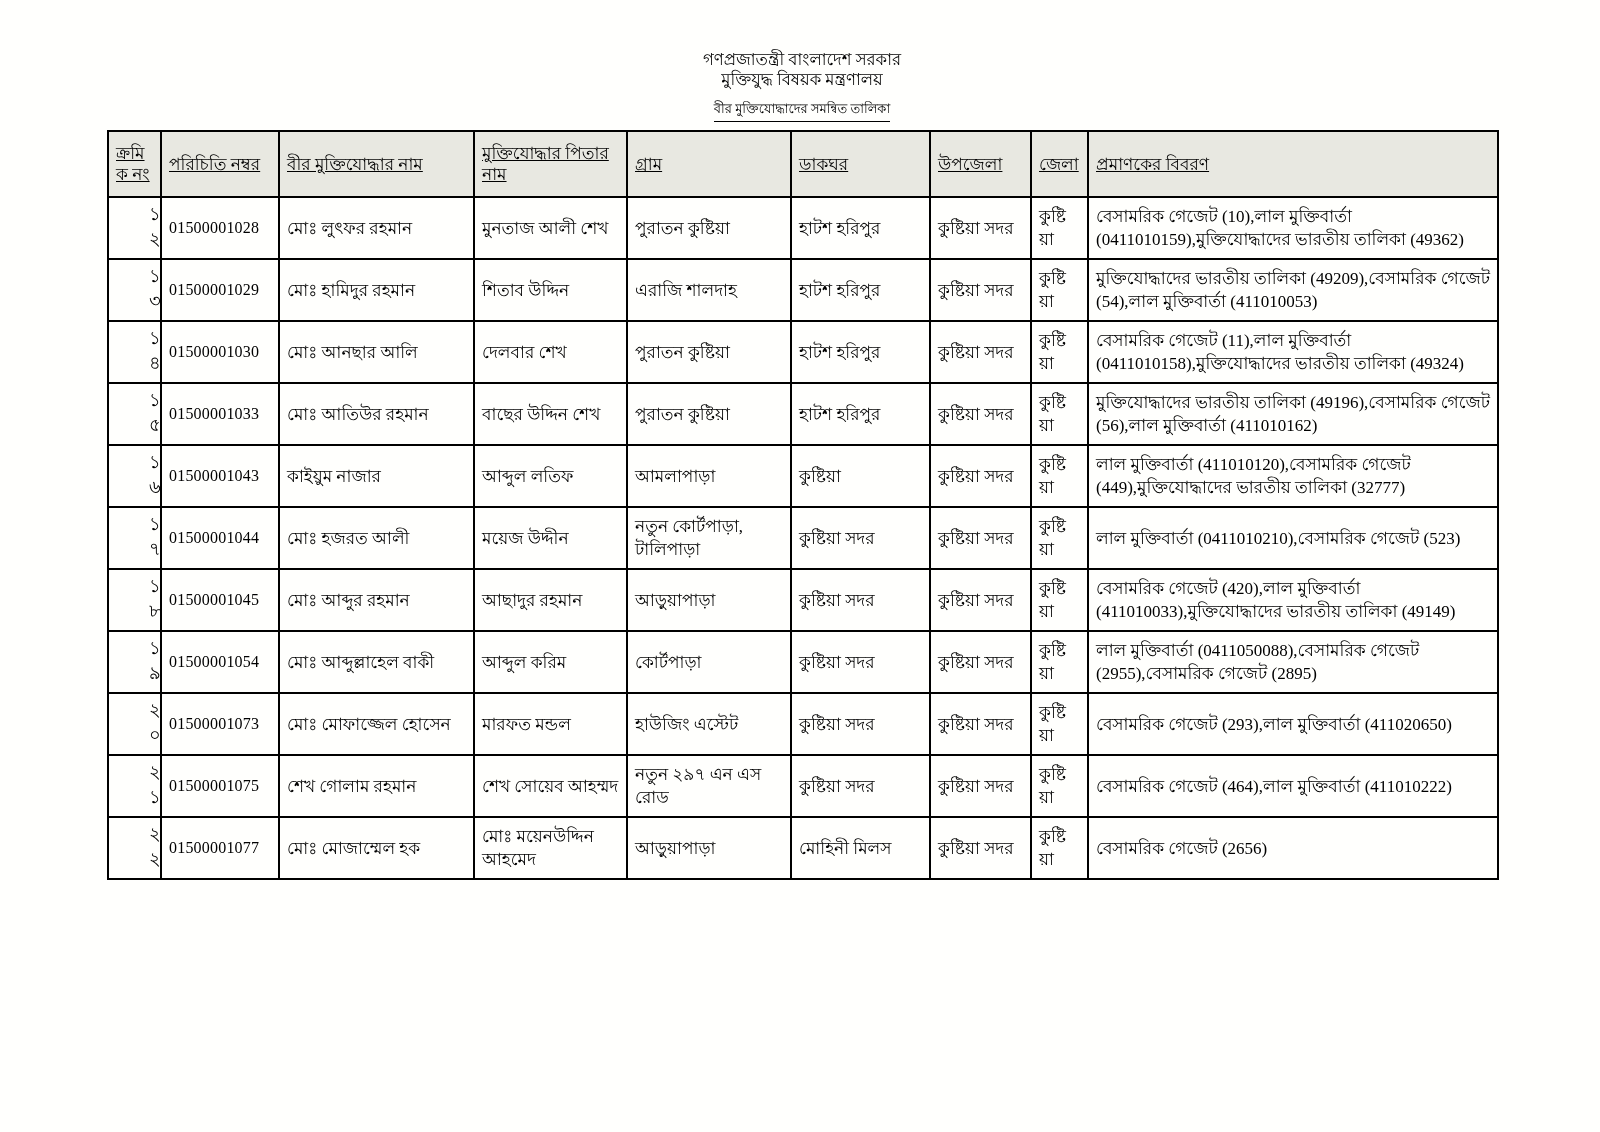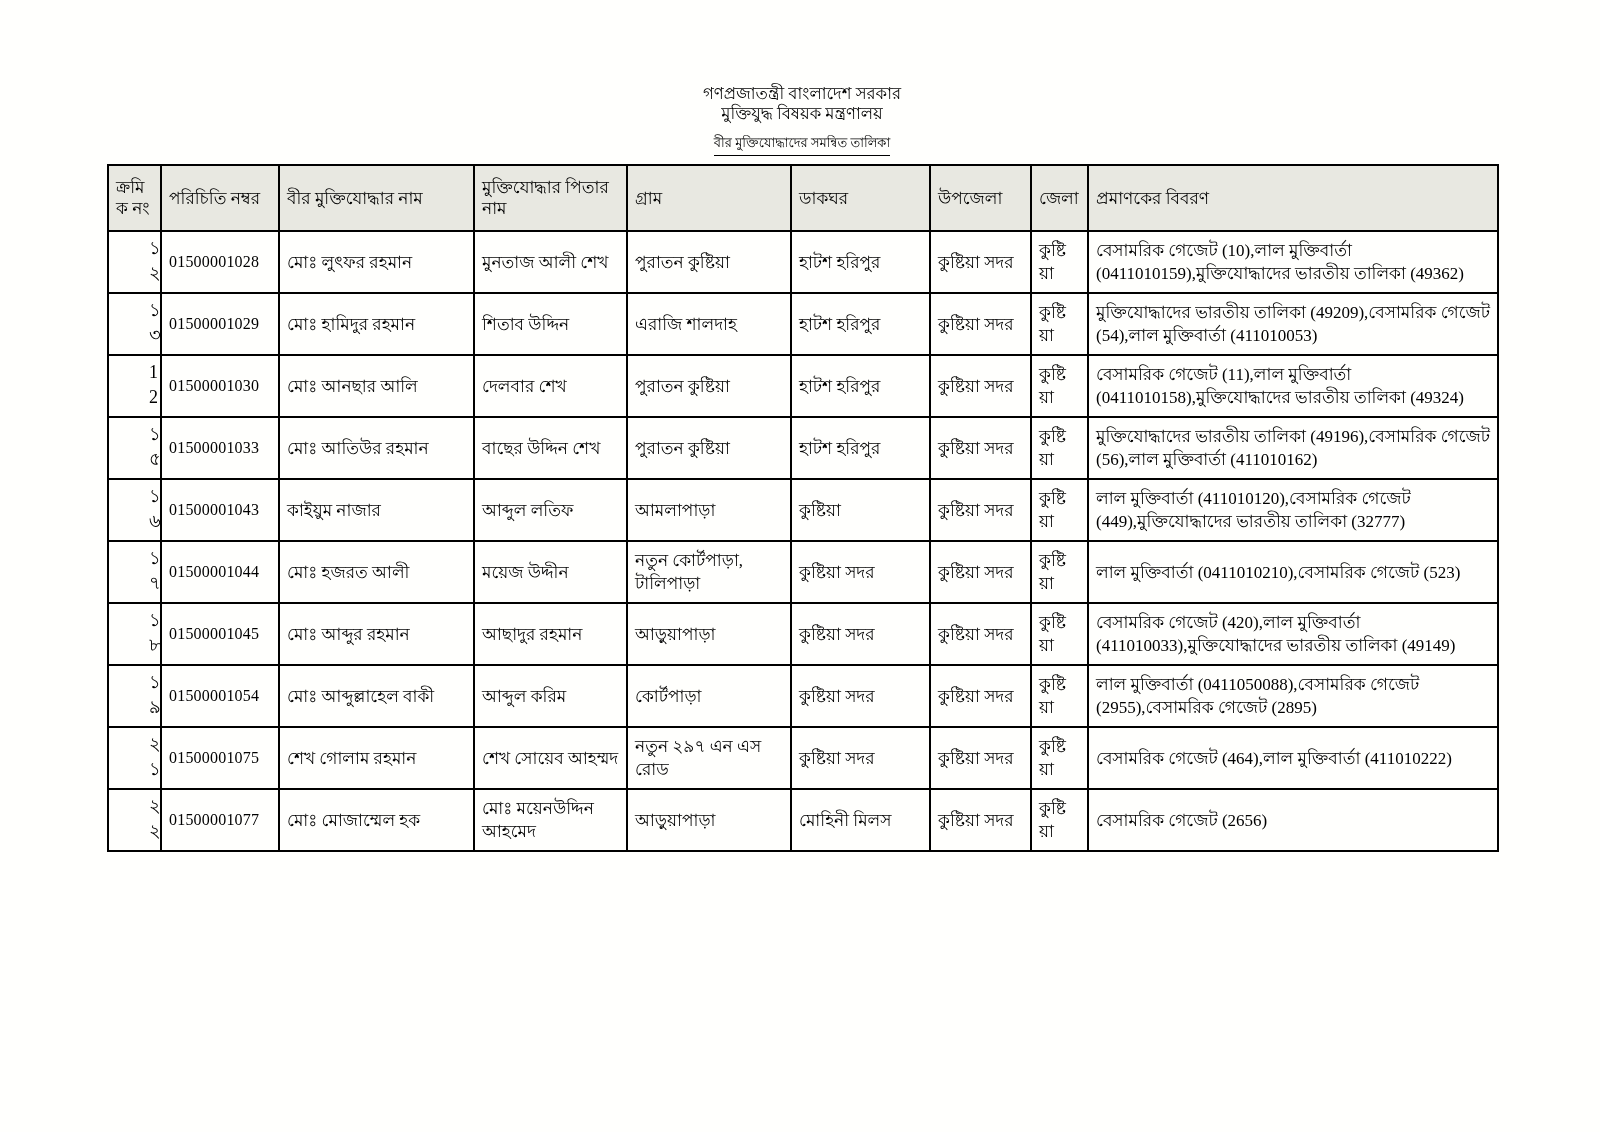--- a/index.html
+++ b/index.html
@@ -9,21 +9,21 @@
     width: 1600px;
     height: 1132px;
     background: #fffffd;
     color: #000;
     font-family: "Liberation Serif", "DejaVu Serif", serif;
     overflow: hidden;
   }
   .doc-header {
     width: 1390px;
     margin: 0 0 0 107px;
-    padding-top: 84px;
+    padding-top: 50px;
     text-align: center;
   }
   .doc-header .gov-line {
     font-size: 16.5px;
     line-height: 1.22;
   }
   .doc-header .doc-title {
     display: inline-block;
     margin-top: 9px;
     font-size: 13px;
@@ -35,21 +35,21 @@
     border-collapse: collapse;
     width: 1390px;
     margin: 8px 0 0 107px;
     border: 2px solid #000;
   }
   .ff-table th, .ff-table td {
     border: 2px solid #000;
     word-wrap: break-word;
     overflow-wrap: break-word;
   }
-  .ff-table thead tr { height: 66px; }
+  .ff-table thead tr { height: 66px; text-decoration: underline; }
   .ff-table th {
     background: #e8e8e1;
     font-weight: normal;
     text-align: left;
     vertical-align: middle;
     padding: 3px 7px;
     font-size: 17px;
     line-height: 1.25;
   }
   .ff-table tbody tr { height: 62px; }
@@ -125,21 +125,21 @@
           <td class="col-id">01500001029</td>
           <td class="col-name">মোঃ হামিদুর রহমান</td>
           <td class="col-father">শিতাব উদ্দিন</td>
           <td class="col-village">এরাজি শালদাহ</td>
           <td class="col-post_office">হাটশ হরিপুর</td>
           <td class="col-upazila">কুষ্টিয়া সদর</td>
           <td class="col-district">কুষ্টিয়া</td>
           <td class="col-proof">মুক্তিযোদ্ধাদের ভারতীয় তালিকা (49209),বেসামরিক গেজেট (54),লাল মুক্তিবার্তা (411010053)</td>
         </tr>
         <tr>
-          <td class="col-serial">12</td>
+          <td class="col-serial">১৪</td>
           <td class="col-id">01500001030</td>
           <td class="col-name">মোঃ আনছার আলি</td>
           <td class="col-father">দেলবার শেখ</td>
           <td class="col-village">পুরাতন কুষ্টিয়া</td>
           <td class="col-post_office">হাটশ হরিপুর</td>
           <td class="col-upazila">কুষ্টিয়া সদর</td>
           <td class="col-district">কুষ্টিয়া</td>
           <td class="col-proof">বেসামরিক গেজেট (11),লাল মুক্তিবার্তা (0411010158),মুক্তিযোদ্ধাদের ভারতীয় তালিকা (49324)</td>
         </tr>
         <tr>
@@ -191,20 +191,31 @@
           <td class="col-id">01500001054</td>
           <td class="col-name">মোঃ আব্দুল্লাহেল বাকী</td>
           <td class="col-father">আব্দুল করিম</td>
           <td class="col-village">কোর্টপাড়া</td>
           <td class="col-post_office">কুষ্টিয়া সদর</td>
           <td class="col-upazila">কুষ্টিয়া সদর</td>
           <td class="col-district">কুষ্টিয়া</td>
           <td class="col-proof">লাল মুক্তিবার্তা (0411050088),বেসামরিক গেজেট (2955),বেসামরিক গেজেট (2895)</td>
         </tr>
         <tr>
+          <td class="col-serial">২০</td>
+          <td class="col-id">01500001073</td>
+          <td class="col-name">মোঃ মোফাজ্জেল হোসেন</td>
+          <td class="col-father">মারফত মন্ডল</td>
+          <td class="col-village">হাউজিং এস্টেট</td>
+          <td class="col-post_office">কুষ্টিয়া সদর</td>
+          <td class="col-upazila">কুষ্টিয়া সদর</td>
+          <td class="col-district">কুষ্টিয়া</td>
+          <td class="col-proof">বেসামরিক গেজেট (293),লাল মুক্তিবার্তা (411020650)</td>
+        </tr>
+        <tr>
           <td class="col-serial">২১</td>
           <td class="col-id">01500001075</td>
           <td class="col-name">শেখ গোলাম রহমান</td>
           <td class="col-father">শেখ সোয়েব আহম্মদ</td>
           <td class="col-village">নতুন ২৯৭ এন এস রোড</td>
           <td class="col-post_office">কুষ্টিয়া সদর</td>
           <td class="col-upazila">কুষ্টিয়া সদর</td>
           <td class="col-district">কুষ্টিয়া</td>
           <td class="col-proof">বেসামরিক গেজেট (464),লাল মুক্তিবার্তা (411010222)</td>
         </tr>

